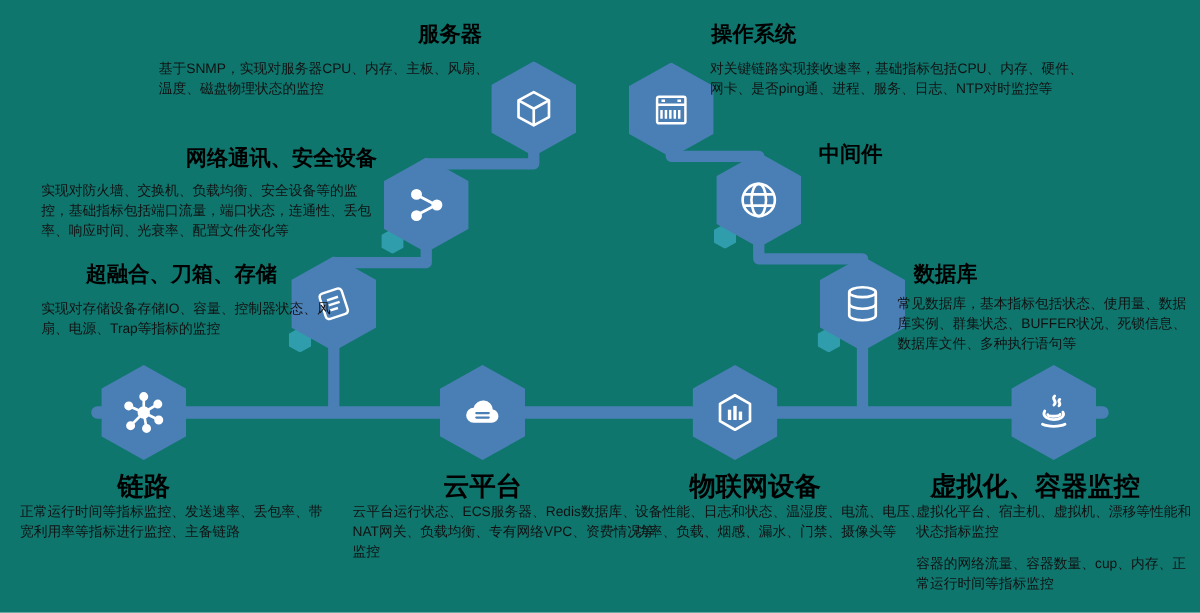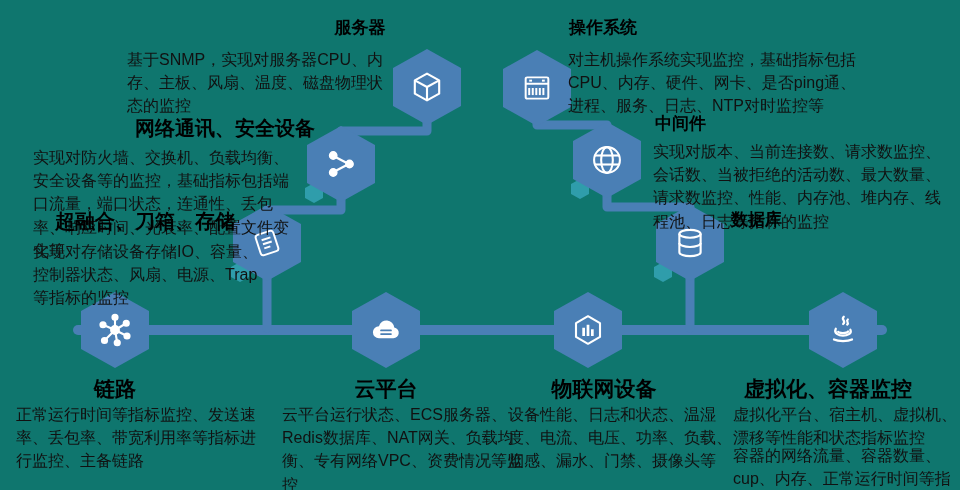--- a/index.html
+++ b/index.html
@@ -8,24 +8,24 @@
   .stage{position:relative;width:960px;height:490px;background:#0f766e;overflow:hidden}
   .connectors{position:absolute;left:0;top:0;z-index:0}
   .stroke-accent{stroke:var(--accent)}
   .hex{position:absolute;width:68px;height:76px;display:flex;align-items:center;justify-content:center;z-index:2}
   .hex::before{content:"";position:absolute;inset:0;background:var(--accent);
     clip-path:polygon(50% 0,100% 25%,100% 75%,50% 100%,0 75%,0 25%)}
   .hex svg{position:relative;z-index:1}
   .minihex{position:absolute;width:18px;height:20px;background:var(--teal);
     clip-path:polygon(50% 0,100% 25%,100% 75%,50% 100%,0 75%,0 25%);z-index:1}
   .title{position:absolute;font-weight:bold;color:#000;font-size:17px;z-index:3;white-space:nowrap}
-  .title.big{font-size:20px}
+  .title.big{font-size:17px}
   .title.bottom{font-size:21px}
   .title.center{text-align:center;white-space:normal}
-  .desc{position:absolute;font-size:16px;line-height:1.45;color:var(--ink);z-index:3;text-align:left}
+  .desc{position:absolute;font-size:11px;line-height:1.45;color:var(--ink);z-index:3;text-align:left}
 </style>
 </head>
 <body>
 
 <div class="stage">
 
   <svg class="connectors" width="960" height="490">
     <path class="stroke-accent" d="M78 330 H882" fill="none" stroke-width="10" stroke-linecap="round"></path>
     <path class="stroke-accent" d="M427 92 L427 131 L341 131 L341 210 L267 210 L267 328" fill="none" stroke-width="9" stroke-linecap="round" stroke-linejoin="round"></path>
     <path class="stroke-accent" d="M537 92 L537 125 L607 125 L607 207 L690 207 L690 328" fill="none" stroke-width="9" stroke-linecap="round" stroke-linejoin="round"></path>
@@ -155,32 +155,32 @@
         <path d="M8.8 13.2c0 1 6 1.2 6.6-.2"></path>
         <path d="M6 18.3c2.8 1.4 9.2 1.4 12 0"></path>
       </g>
     </svg>
   </div>
 
   <div class="title center" style="left:300px;top:16px;width:120px">服务器</div>
   <div class="desc" style="left:127px;top:48px;width:268px">基于SNMP，实现对服务器CPU、内存、主板、风扇、温度、磁盘物理状态的监控</div>
 
   <div class="title" style="left:569px;top:16px">操作系统</div>
-  <div class="desc" style="left:568px;top:48px;width:300px">对主机操作系统实现监控，基础指标包括CPU、内存、硬件、网卡、是否ping通、进程、服务、日志、NTP对时监控等</div>
+  <div class="desc" style="left:568px;top:48px;width:300px">对关键链路实现接收速率，基础指标包括CPU、内存、硬件、网卡、是否ping通、进程、服务、日志、NTP对时监控等</div>
 
   <div class="title big center" style="left:120px;top:115px;width:210px">网络通讯、安全设备</div>
   <div class="desc" style="left:33px;top:146px;width:268px">实现对防火墙、交换机、负载均衡、安全设备等的监控，基础指标包括端口流量，端口状态，连通性、丢包率、响应时间、光衰率、配置文件变化等</div>
 
   <div class="title" style="left:655px;top:112px">中间件</div>
-  <div class="desc" style="left:653px;top:140px;width:295px">实现对版本、当前连接数、请求数监控、会话数、当被拒绝的活动数、最大数量、请求数监控、性能、内存池、堆内存、线程池、日志等指标的监控</div>
 
   <div class="title big center" style="left:30px;top:208px;width:230px">超融合、刀箱、存储</div>
   <div class="desc" style="left:33px;top:240px;width:235px">实现对存储设备存储IO、容量、控制器状态、风扇、电源、Trap等指标的监控</div>
 
   <div class="title" style="left:731px;top:208px">数据库</div>
+  <div class="desc" style="left:718px;top:236px;width:238px">常见数据库，基本指标包括状态、使用量、数据库实例、群集状态、BUFFER状况、死锁信息、数据库文件、多种执行语句等</div>
 
   <div class="title bottom center" style="left:65px;top:375px;width:100px">链路</div>
   <div class="desc" style="left:16px;top:403px;width:252px">正常运行时间等指标监控、发送速率、丢包率、带宽利用率等指标进行监控、主备链路</div>
 
   <div class="title bottom center" style="left:336px;top:375px;width:100px">云平台</div>
   <div class="desc" style="left:282px;top:403px;width:242px">云平台运行状态、ECS服务器、Redis数据库、NAT网关、负载均衡、专有网络VPC、资费情况等监控</div>
 
   <div class="title bottom center" style="left:544px;top:375px;width:120px">物联网设备</div>
   <div class="desc" style="left:508px;top:403px;width:238px">设备性能、日志和状态、温湿度、电流、电压、功率、负载、烟感、漏水、门禁、摄像头等</div>
 

